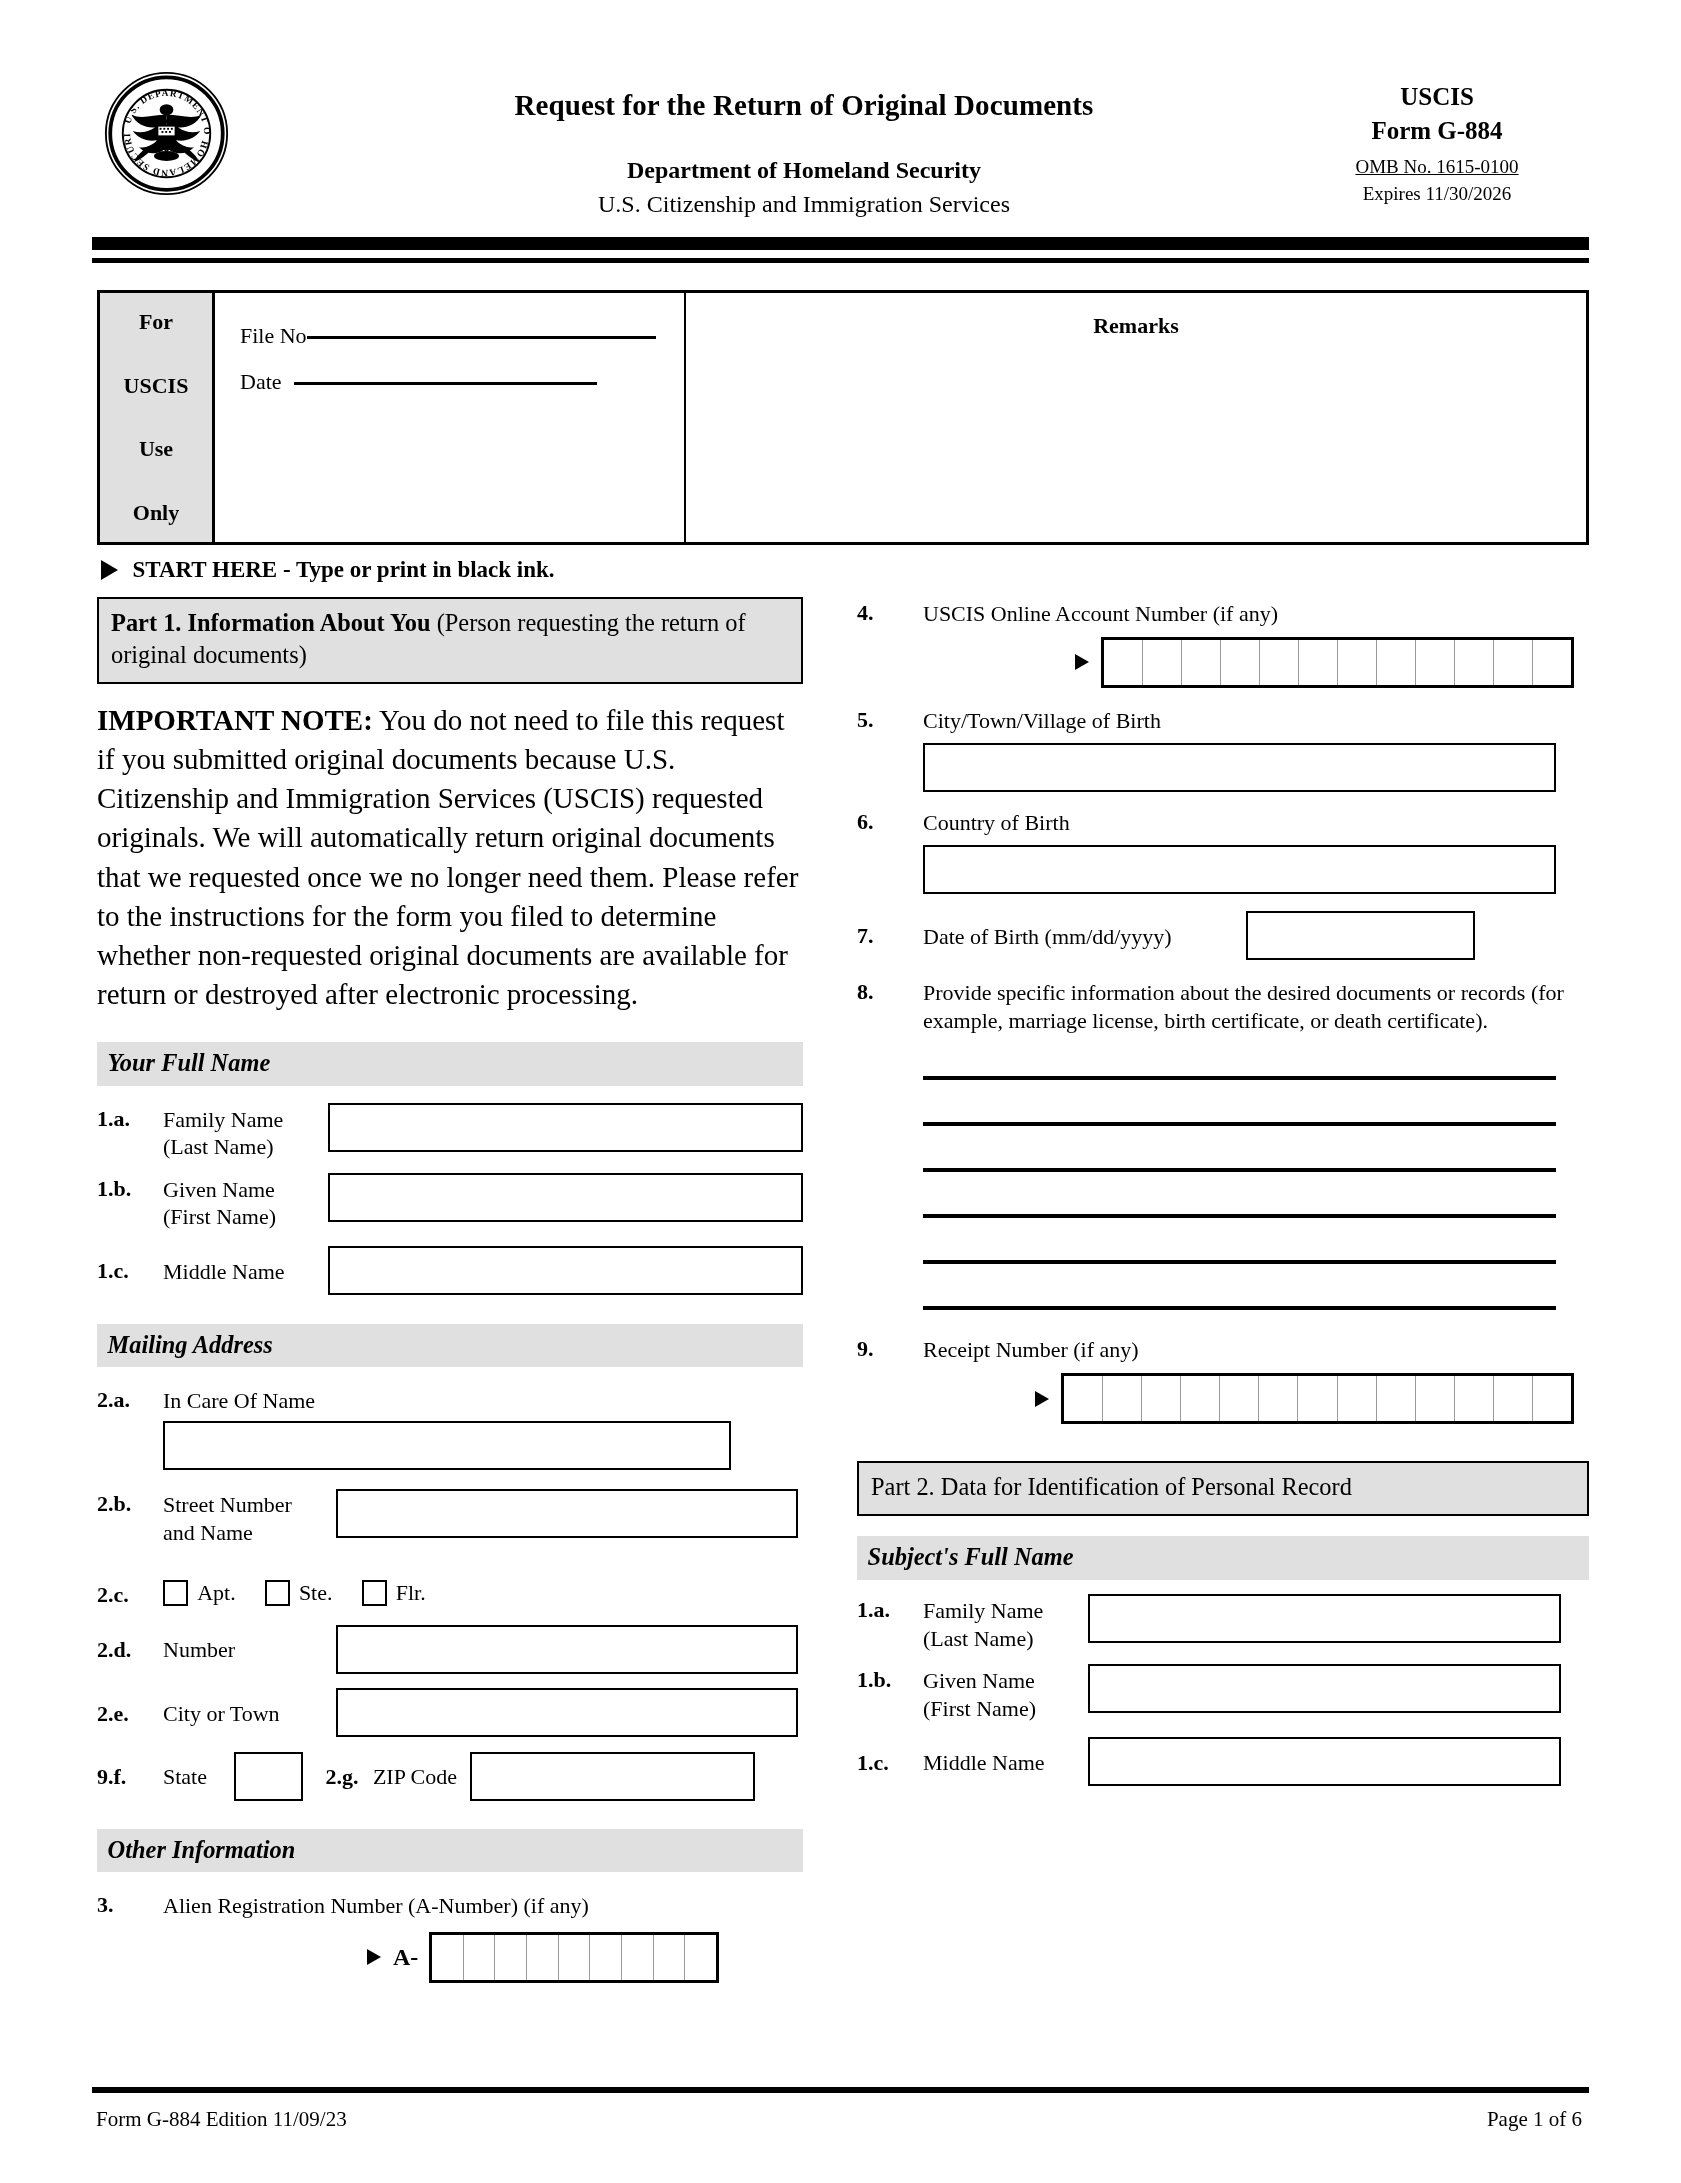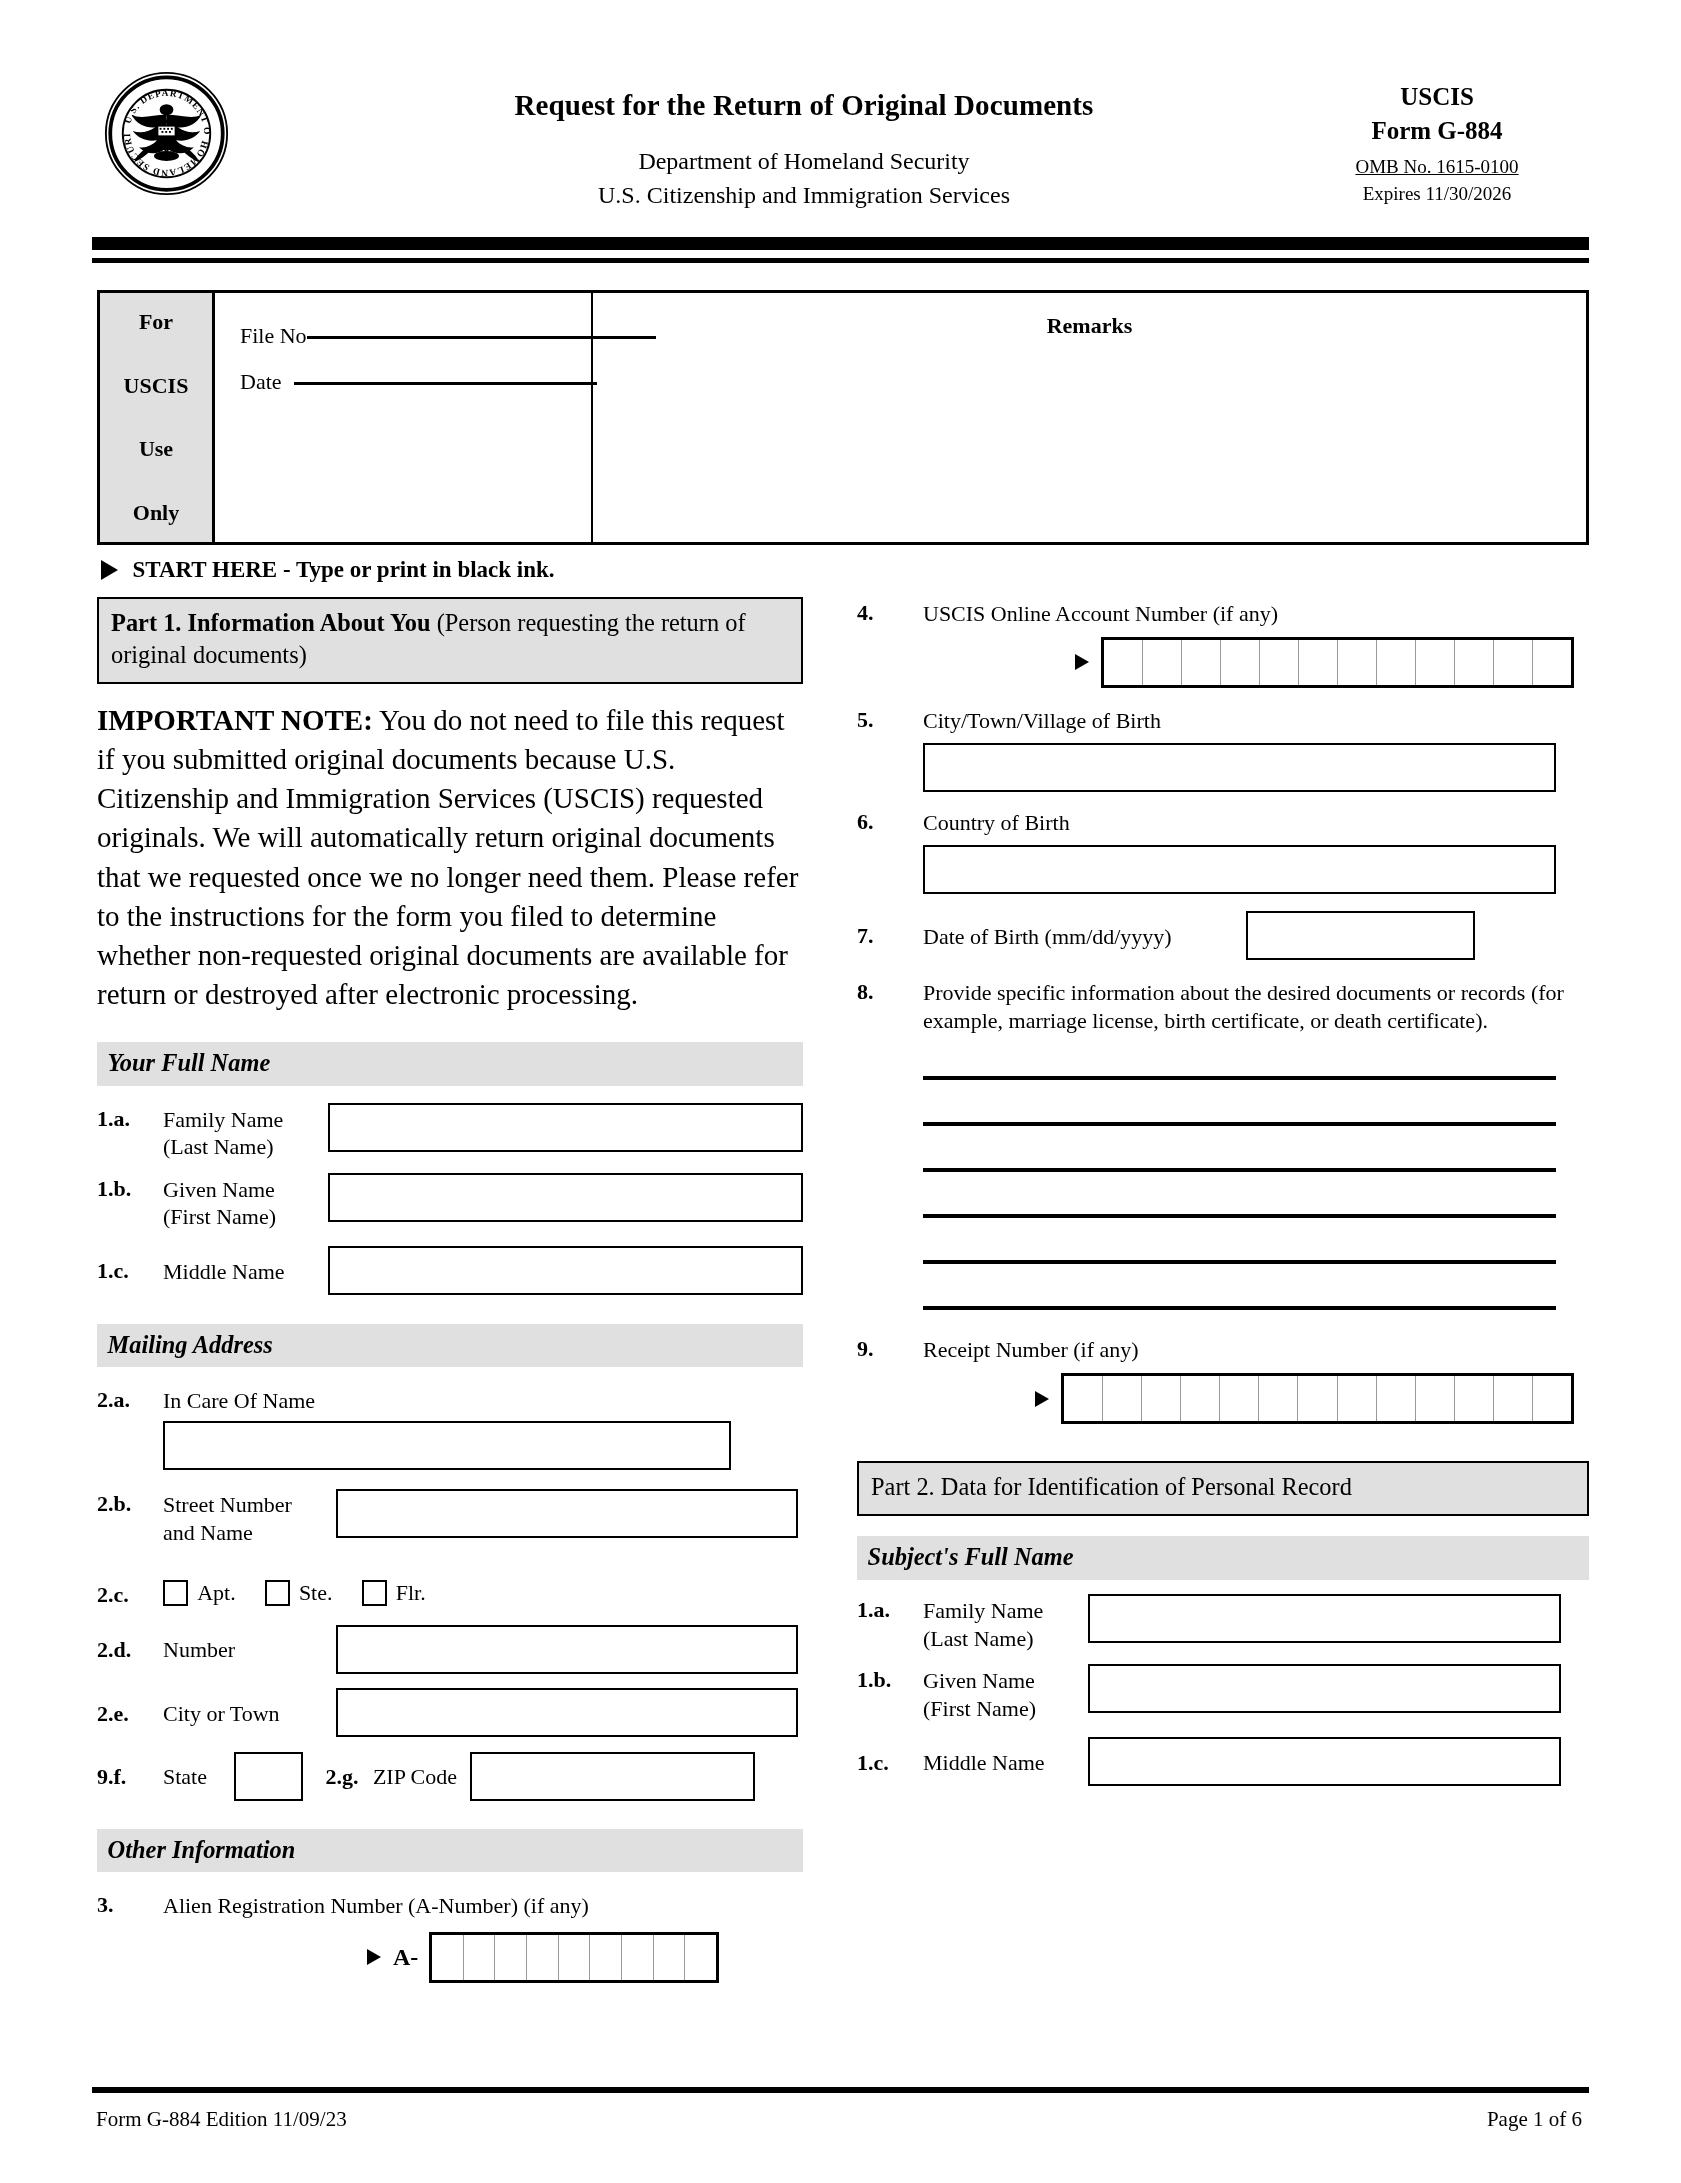--- a/index.html
+++ b/index.html
@@ -12,39 +12,39 @@
   }
   .page { position:relative; width:1681px; height:2183px; padding:0; }
 
   
   .hdr { position:absolute; left:0; top:0; width:1681px; height:234px; }
   .seal { position:absolute; left:104px; top:71px; width:125px; height:125px; }
   .seal svg { display:block; width:125px; height:125px; }
 
   .hdr-center { position:absolute; left:369px; top:89px; width:870px; text-align:center; }
   .form-title { font-size:29px; font-weight:bold; line-height:1.15; letter-spacing:0.1px; }
-  .dept { font-size:24px; font-weight:normal; margin-top:25px; line-height:1.2; }
+  .dept { font-size:24px; font-weight:bold; margin-top:34px; line-height:1.2; }
   .agency { font-size:24px; margin-top:5.3px; line-height:1.2; }
 
   .hdr-right { position:absolute; right:99px; top:82px; width:290px; text-align:center; }
   .hr-uscis { font-size:25px; font-weight:bold; line-height:1.2; }
   .hr-form { font-size:25px; font-weight:bold; line-height:1.2; margin-top:4px;}
   .hr-omb { font-size:19px; line-height:1.3; margin-top:9.2px;text-decoration:underline; }
   .hr-exp { font-size:19px; line-height:1.3; margin-top:2.6px; }
 
   .bar-thick { position:absolute; left:92px; top:237px; width:1497px; height:13px; background:#000; }
   .bar-thin  { position:absolute; left:92px; top:258px; width:1497px; height:4.6px;  background:#000; }
 
   
   .usebox { position:absolute; left:97px; top:290px; width:1492px; height:255px;
             border:3.3px solid #000; display:flex; }
   .usebox-label { width:115px; background:#e0e0e0; border-right:3.3px solid #000;
                   display:flex; align-items:center; justify-content:center; }
   .usebox-label span { font-size:22px; font-weight:bold; line-height:1.45; text-align:center; display:block; }
-  .usebox-fields { width:378px; border-right:2.6px solid #000; position:relative; }
+  .usebox-fields { width:471px; border-right:2.6px solid #000; position:relative; }
   .uf-row { position:absolute; font-size:22px; white-space:nowrap; display:flex; align-items:baseline; }
   .uf-fileno { left:25px; top:30px; }
   .uf-date   { left:25px; top:76px; }
   .uf-rule { display:inline-block; height:2.6px; background:#000; position:relative; top:-4px; }
   .usebox-remarks { flex:1; position:relative; }
   .remarks-title { position:absolute; top:20px; left:0; right:0; text-align:center;
                    font-size:22px; font-weight:bold; }
 
   
   .starthere { position:absolute; left:101px; top:557px; font-size:23px; font-weight:bold;

